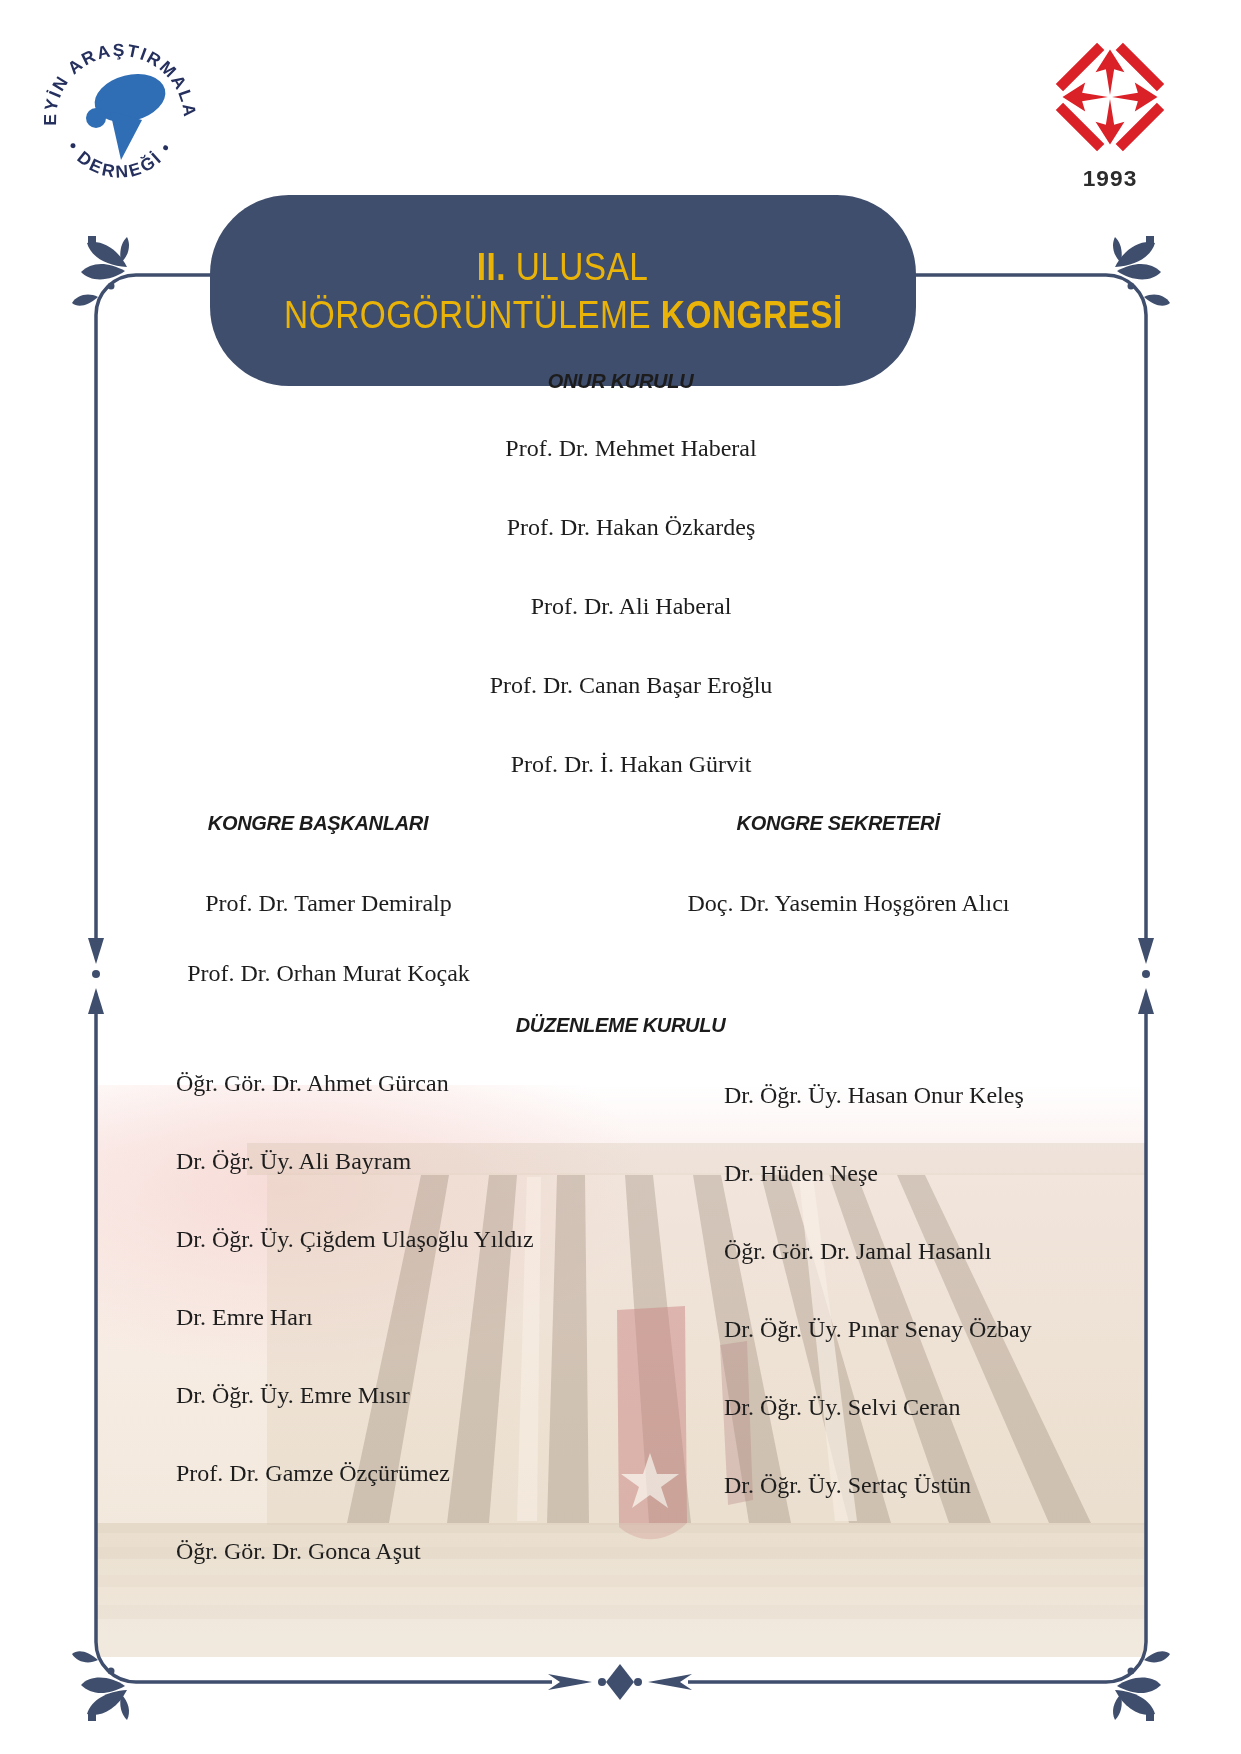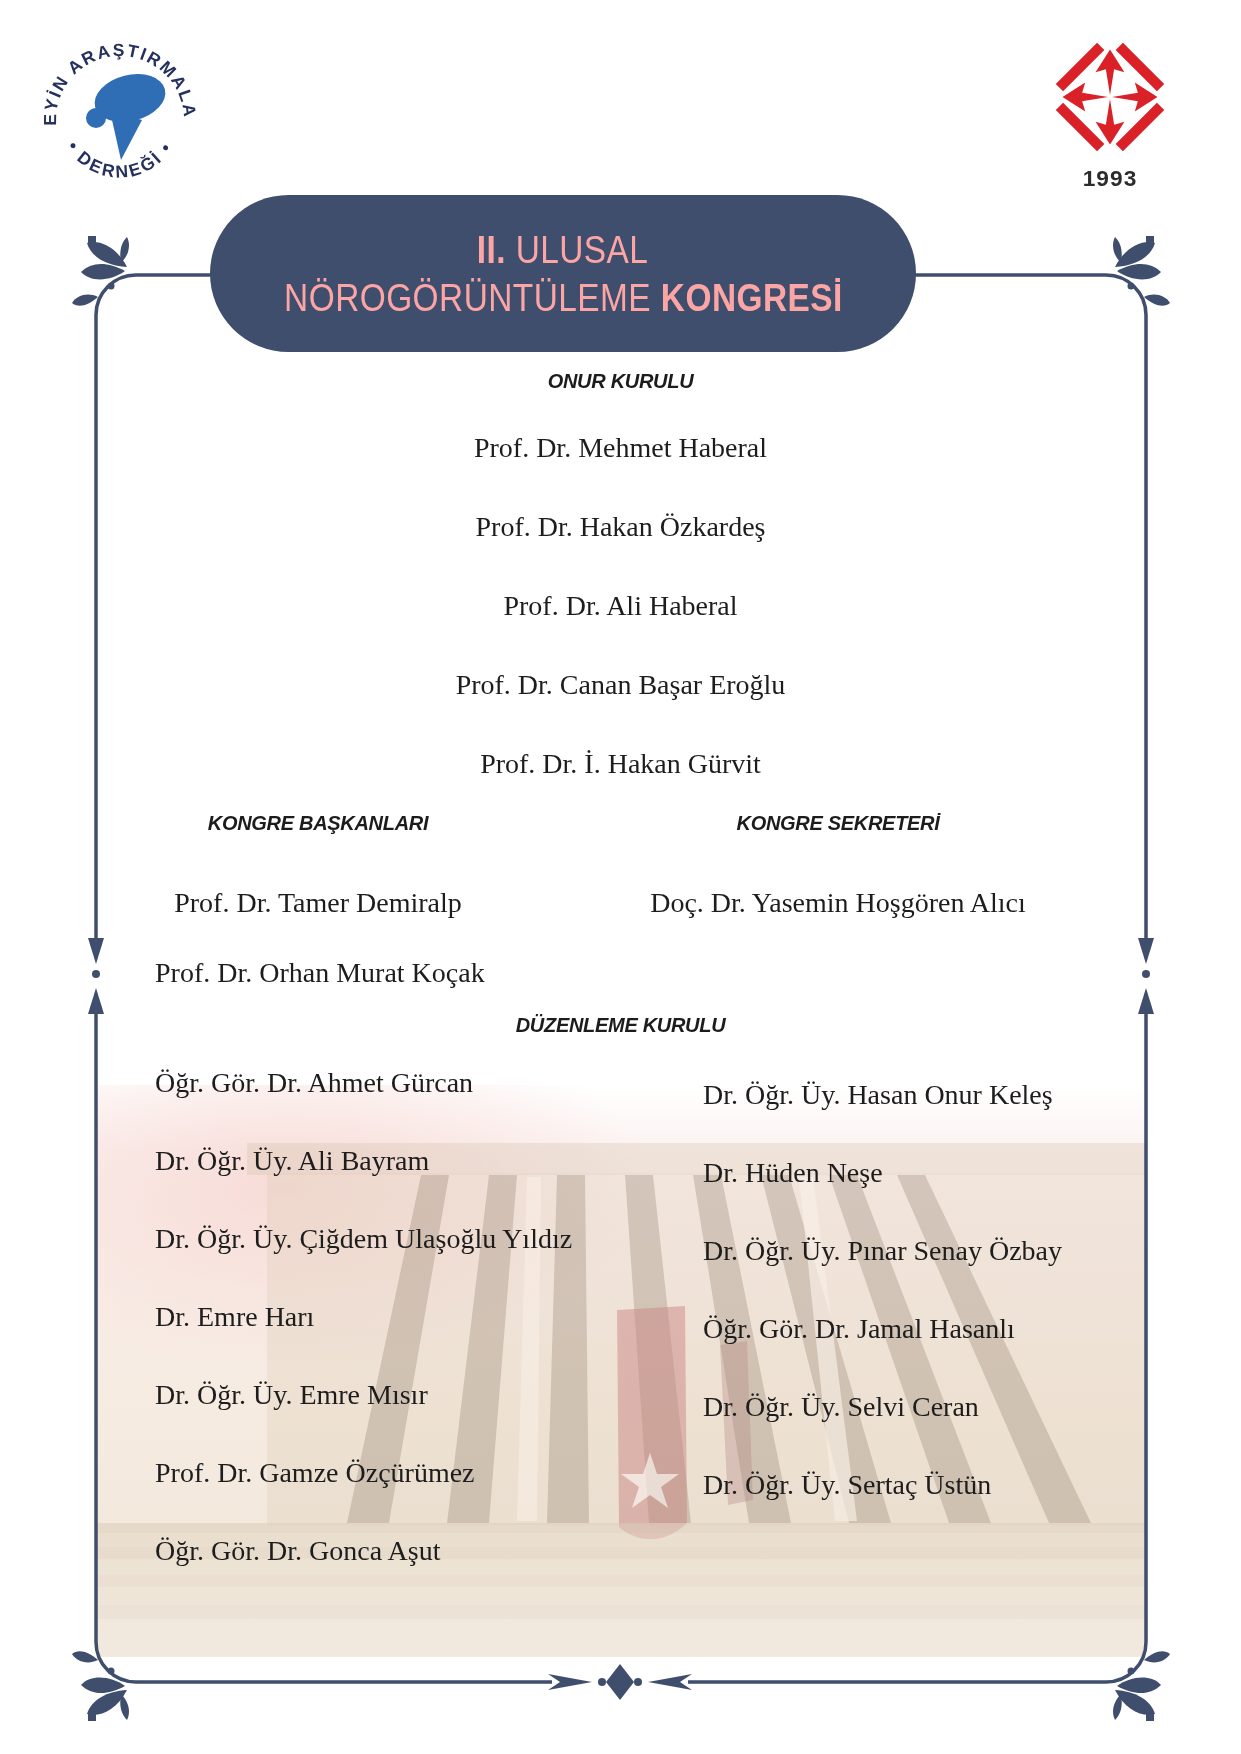--- a/index.html
+++ b/index.html
@@ -30,37 +30,37 @@
   .frame .fl{fill:#3f4e6d;stroke:none;}
 
   
   .assoc-logo{left:33px;top:20px;z-index:3;}
   .assoc-logo text{font-family:"Liberation Sans","DejaVu Sans",sans-serif;font-weight:700;}
   .founder-logo{left:1035px;top:33px;z-index:3;}
   .founder-logo text{font-family:"Liberation Sans","DejaVu Sans",sans-serif;font-weight:700;}
 
   
   .banner{
-    left:210px;top:195px;width:706px;height:157px;border-radius:79px;
+    left:210px;top:195px;width:706px;height:191px;border-radius:79px;
     background:#3f4e6d;z-index:2;display:flex;flex-direction:column;
-    align-items:center;justify-content:center;gap:6px;color:#fca5a5;
+    align-items:center;justify-content:center;gap:6px;color:#eab308;
   }
   .banner .line{
     font-size:38px;line-height:42px;letter-spacing:.5px;white-space:nowrap;
     transform:scaleX(.88);transform-origin:center;font-weight:400;
   }
   .banner .b{font-weight:700;}
 
   
   .sec-heading{
     font-weight:700;font-style:italic;font-size:20px;line-height:34px;
     color:#1c1c1c;letter-spacing:-.3px;text-align:center;z-index:2;white-space:nowrap;
   }
   .names{z-index:2;color:#1d1d1d;font-family:"Liberation Serif","DejaVu Serif",serif;}
-  .names .name-item{font-size:28px;line-height:30px;white-space:nowrap;}
+  .names .name-item{font-size:24px;line-height:30px;white-space:nowrap;padding-left:21px;}
 
   .honor-list{left:0;top:433px;width:1241px;text-align:center;}
   .honor-list .name-item{margin-bottom:49px;}
 
   .chairs-heading{left:155px;top:806px;width:326px;}
   .secretary-heading{left:668px;top:806px;width:340px;}
 
   .chairs-list{left:155px;top:888px;width:326px;text-align:center;font-family:Liberation Serif, serif;}
   .chairs-list .name-item{margin-bottom:40px;}
   .secretary-list{left:648px;top:888px;width:380px;text-align:center;}
@@ -224,17 +224,17 @@
     <div class="name-item">Dr. Öğr. Üy. Ali Bayram</div>
     <div class="name-item">Dr. Öğr. Üy. Çiğdem Ulaşoğlu Yıldız</div>
     <div class="name-item">Dr. Emre Harı</div>
     <div class="name-item">Dr. Öğr. Üy. Emre Mısır</div>
     <div class="name-item">Prof. Dr. Gamze Özçürümez</div>
     <div class="name-item">Öğr. Gör. Dr. Gonca Aşut</div>
   </div>
 <div class="abs names org-right">
     <div class="name-item">Dr. Öğr. Üy. Hasan Onur Keleş</div>
     <div class="name-item">Dr. Hüden Neşe</div>
+    <div class="name-item">Öğr. Gör. Dr. Jamal Hasanlı</div>
     <div class="name-item">Dr. Öğr. Üy. Pınar Senay Özbay</div>
-    <div class="name-item">Öğr. Gör. Dr. Jamal Hasanlı</div>
     <div class="name-item">Dr. Öğr. Üy. Selvi Ceran</div>
     <div class="name-item">Dr. Öğr. Üy. Sertaç Üstün</div>
   </div>
 
 </body></html>

